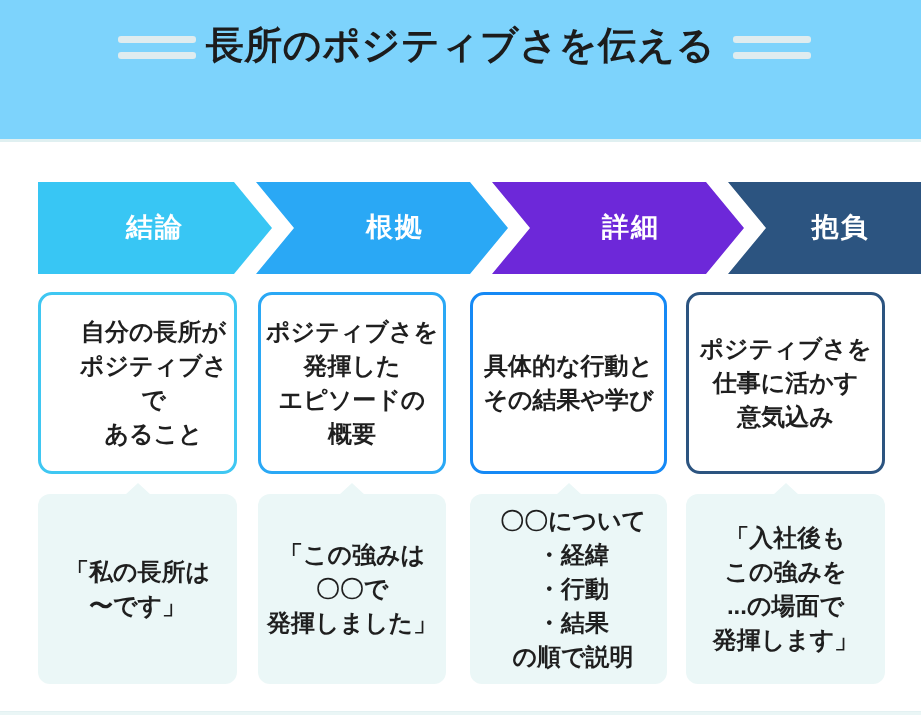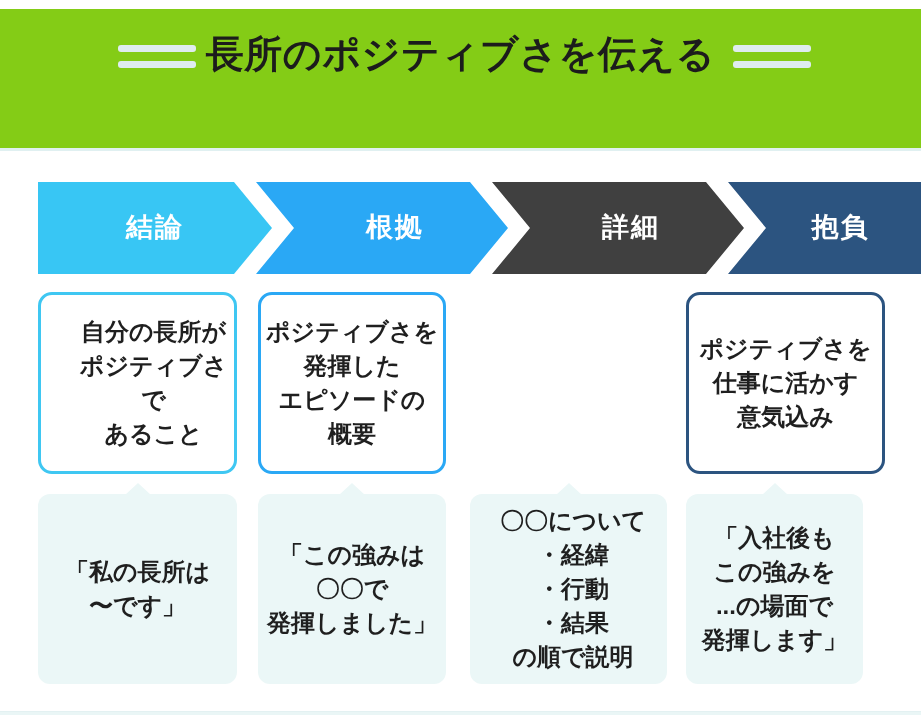--- a/index.html
+++ b/index.html
@@ -12,24 +12,24 @@
     background: #ffffff;
     font-family: "Liberation Sans", "DejaVu Sans", sans-serif;
     overflow: hidden;
     position: relative;
   }
 
   
   #header-band {
     position: absolute;
     left: 0;
-    top: 9px;
+    top: 0;
     width: 921px;
     height: 142px;
-    background: #84cc16;
+    background: #7dd3fc;
     border-bottom: 3px solid #e0f0f1;
     box-sizing: border-box;
   }
   #header-title {
     position: absolute;
     left: 0;
     top: -4px;
     width: 921px;
     text-align: center;
     font-size: 38px;
@@ -93,21 +93,21 @@
     clip-path: polygon(0 0, 196px 0, 234px 50%, 196px 100%, 0 100%);
   }
   .chevron.c1 {
     left: 218px; width: 252px;
     background: #2aa8f5;
     clip-path: polygon(0 0, 214px 0, 252px 50%, 214px 100%, 0 100%, 38px 50%);
     padding-left: 26px;
   }
   .chevron.c2 {
     left: 454px; width: 252px;
-    background: #404040;
+    background: #6d28d9;
     clip-path: polygon(0 0, 214px 0, 252px 50%, 214px 100%, 0 100%, 38px 50%);
     padding-left: 26px;
   }
   .chevron.c3 {
     left: 690px; width: 195px;
     background: #2c5480;
     clip-path: polygon(0 0, 195px 0, 195px 100%, 0 100%, 38px 50%);
     padding-left: 30px;
   }
 
@@ -160,21 +160,21 @@
     margin-left: -13px;
     width: 0;
     height: 0;
     border-left: 13px solid transparent;
     border-right: 13px solid transparent;
     border-bottom: 12px solid #ebf7f7;
   }
   .bubble.k0 { left: 38px;  width: 199px; }
   .bubble.k1 { left: 258px; width: 188px; }
   .bubble.k2 { left: 470px; width: 197px; padding-left: 9px; }
-  .bubble.k3 { left: 686px; width: 177px; }
+  .bubble.k3 { left: 686px; width: 199px; }
   .bubble .bubble-text { display: block; padding: 0 4px; }
 
   #bottom-divider {
     position: absolute;
     left: 0;
     top: 711px;
     width: 921px;
     height: 4px;
     background: #eaf6f6;
     border-top: 1px solid #e3f1f2;
@@ -218,20 +218,23 @@
       <span class="chev-label">抱負</span>
     </div>
   </div>
 
   <div class="card k0">
     <span class="card-text">自分の長所が<br>ポジティブさで<br>あること</span>
   </div>
   <div class="card k1">
     <span class="card-text">ポジティブさを<br>発揮した<br>エピソードの<br>概要</span>
   </div>
+  <div class="card k2">
+    <span class="card-text">具体的な行動と<br>その結果や学び</span>
+  </div>
   <div class="card k3">
     <span class="card-text">ポジティブさを<br>仕事に活かす<br>意気込み</span>
   </div>
 
   <div class="bubble k1">
     <span class="bubble-text">「この強みは<br>〇〇で<br>発揮しました」</span>
   </div>
   <div class="bubble k0">
     <span class="bubble-text">「私の長所は<br>〜です」</span>
   </div>

